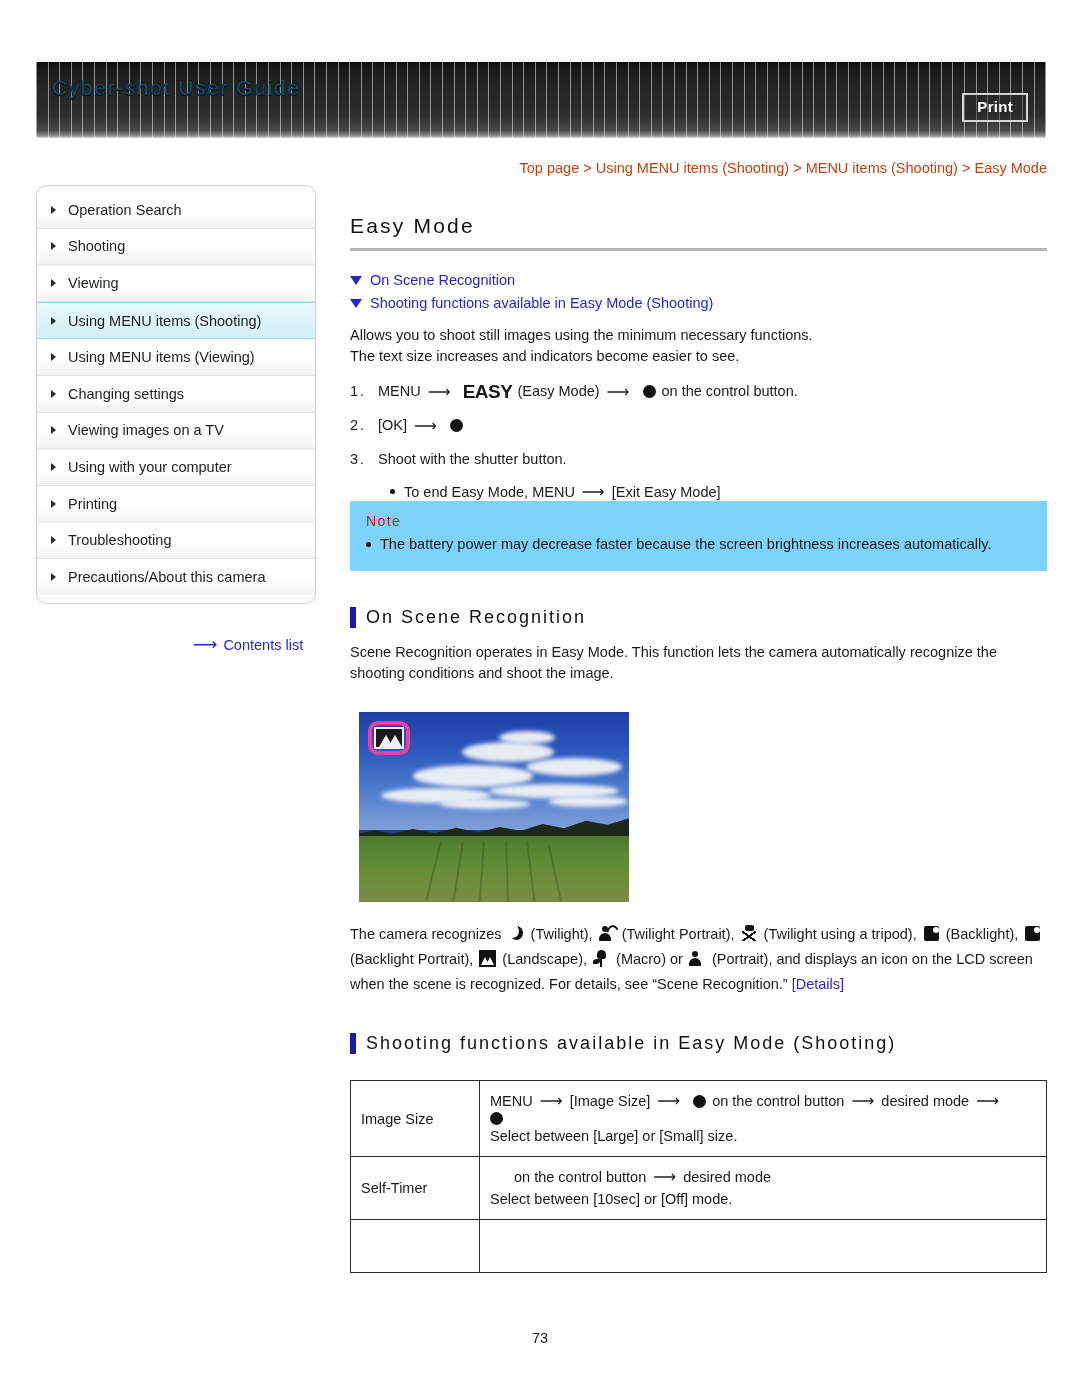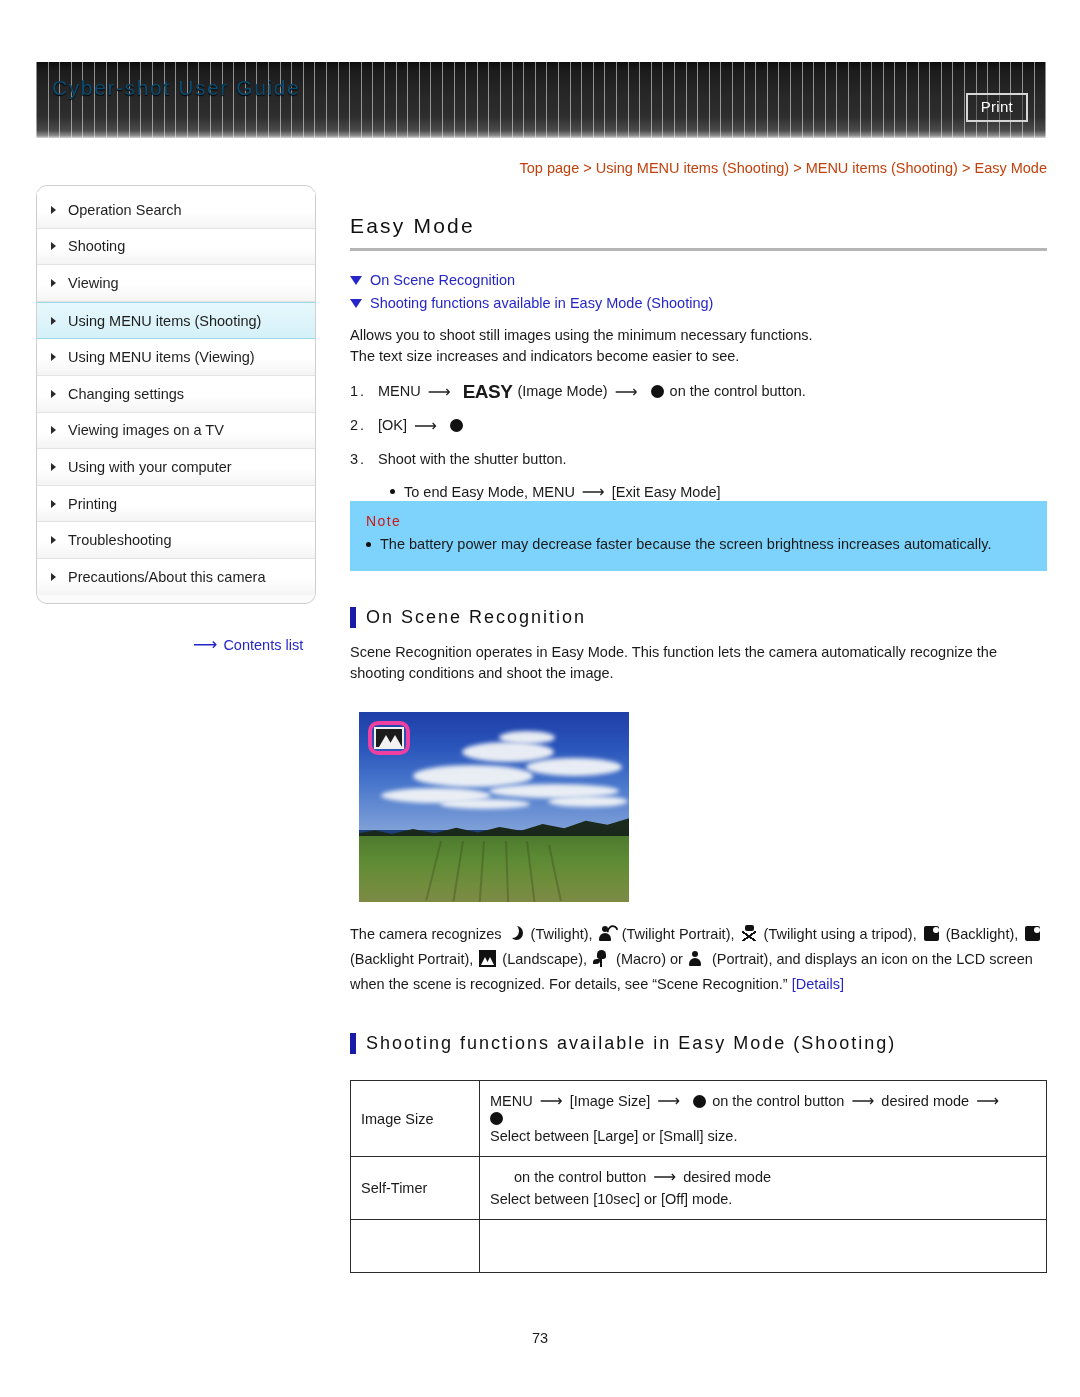--- a/index.html
+++ b/index.html
@@ -49,20 +49,21 @@
     position: absolute;
     right: 52px;
     top: 93px;
     padding: 3px 13px 5px 13px;
     border: 2px solid #d6d6d6;
     color: #ffffff;
     font-size: 15px;
     letter-spacing: 0.3px;
     background: rgba(40,40,40,0.45);
     cursor: pointer;
+    font-weight: bold;
   }
 
   
   .sidebar {
     position: absolute;
     left: 36px;
     top: 185px;
     width: 278px;
     border: 1px solid #cfcfcf;
     border-radius: 11px;
@@ -532,21 +533,21 @@
     <div>Allows you to shoot still images using the minimum necessary functions.</div>
     <div>The text size increases and indicators become easier to see.</div>
   </div>
 
   <div class="steps">
     <div class="step">
       <span class="step-num">1.</span>
       <span>MENU</span>
       <span class="arr">⟶</span>
       <span class="easy-logo">EASY</span>
-      <span>(Image Mode)</span>
+      <span>(Easy Mode)</span>
       <span class="arr">⟶</span>
       <span class="dot"></span>
       <span>on the control button.</span>
     </div>
     <div class="step">
       <span class="step-num">2.</span>
       <span>[OK]</span>
       <span class="arr">⟶</span>
       <span class="dot"></span>
     </div>

